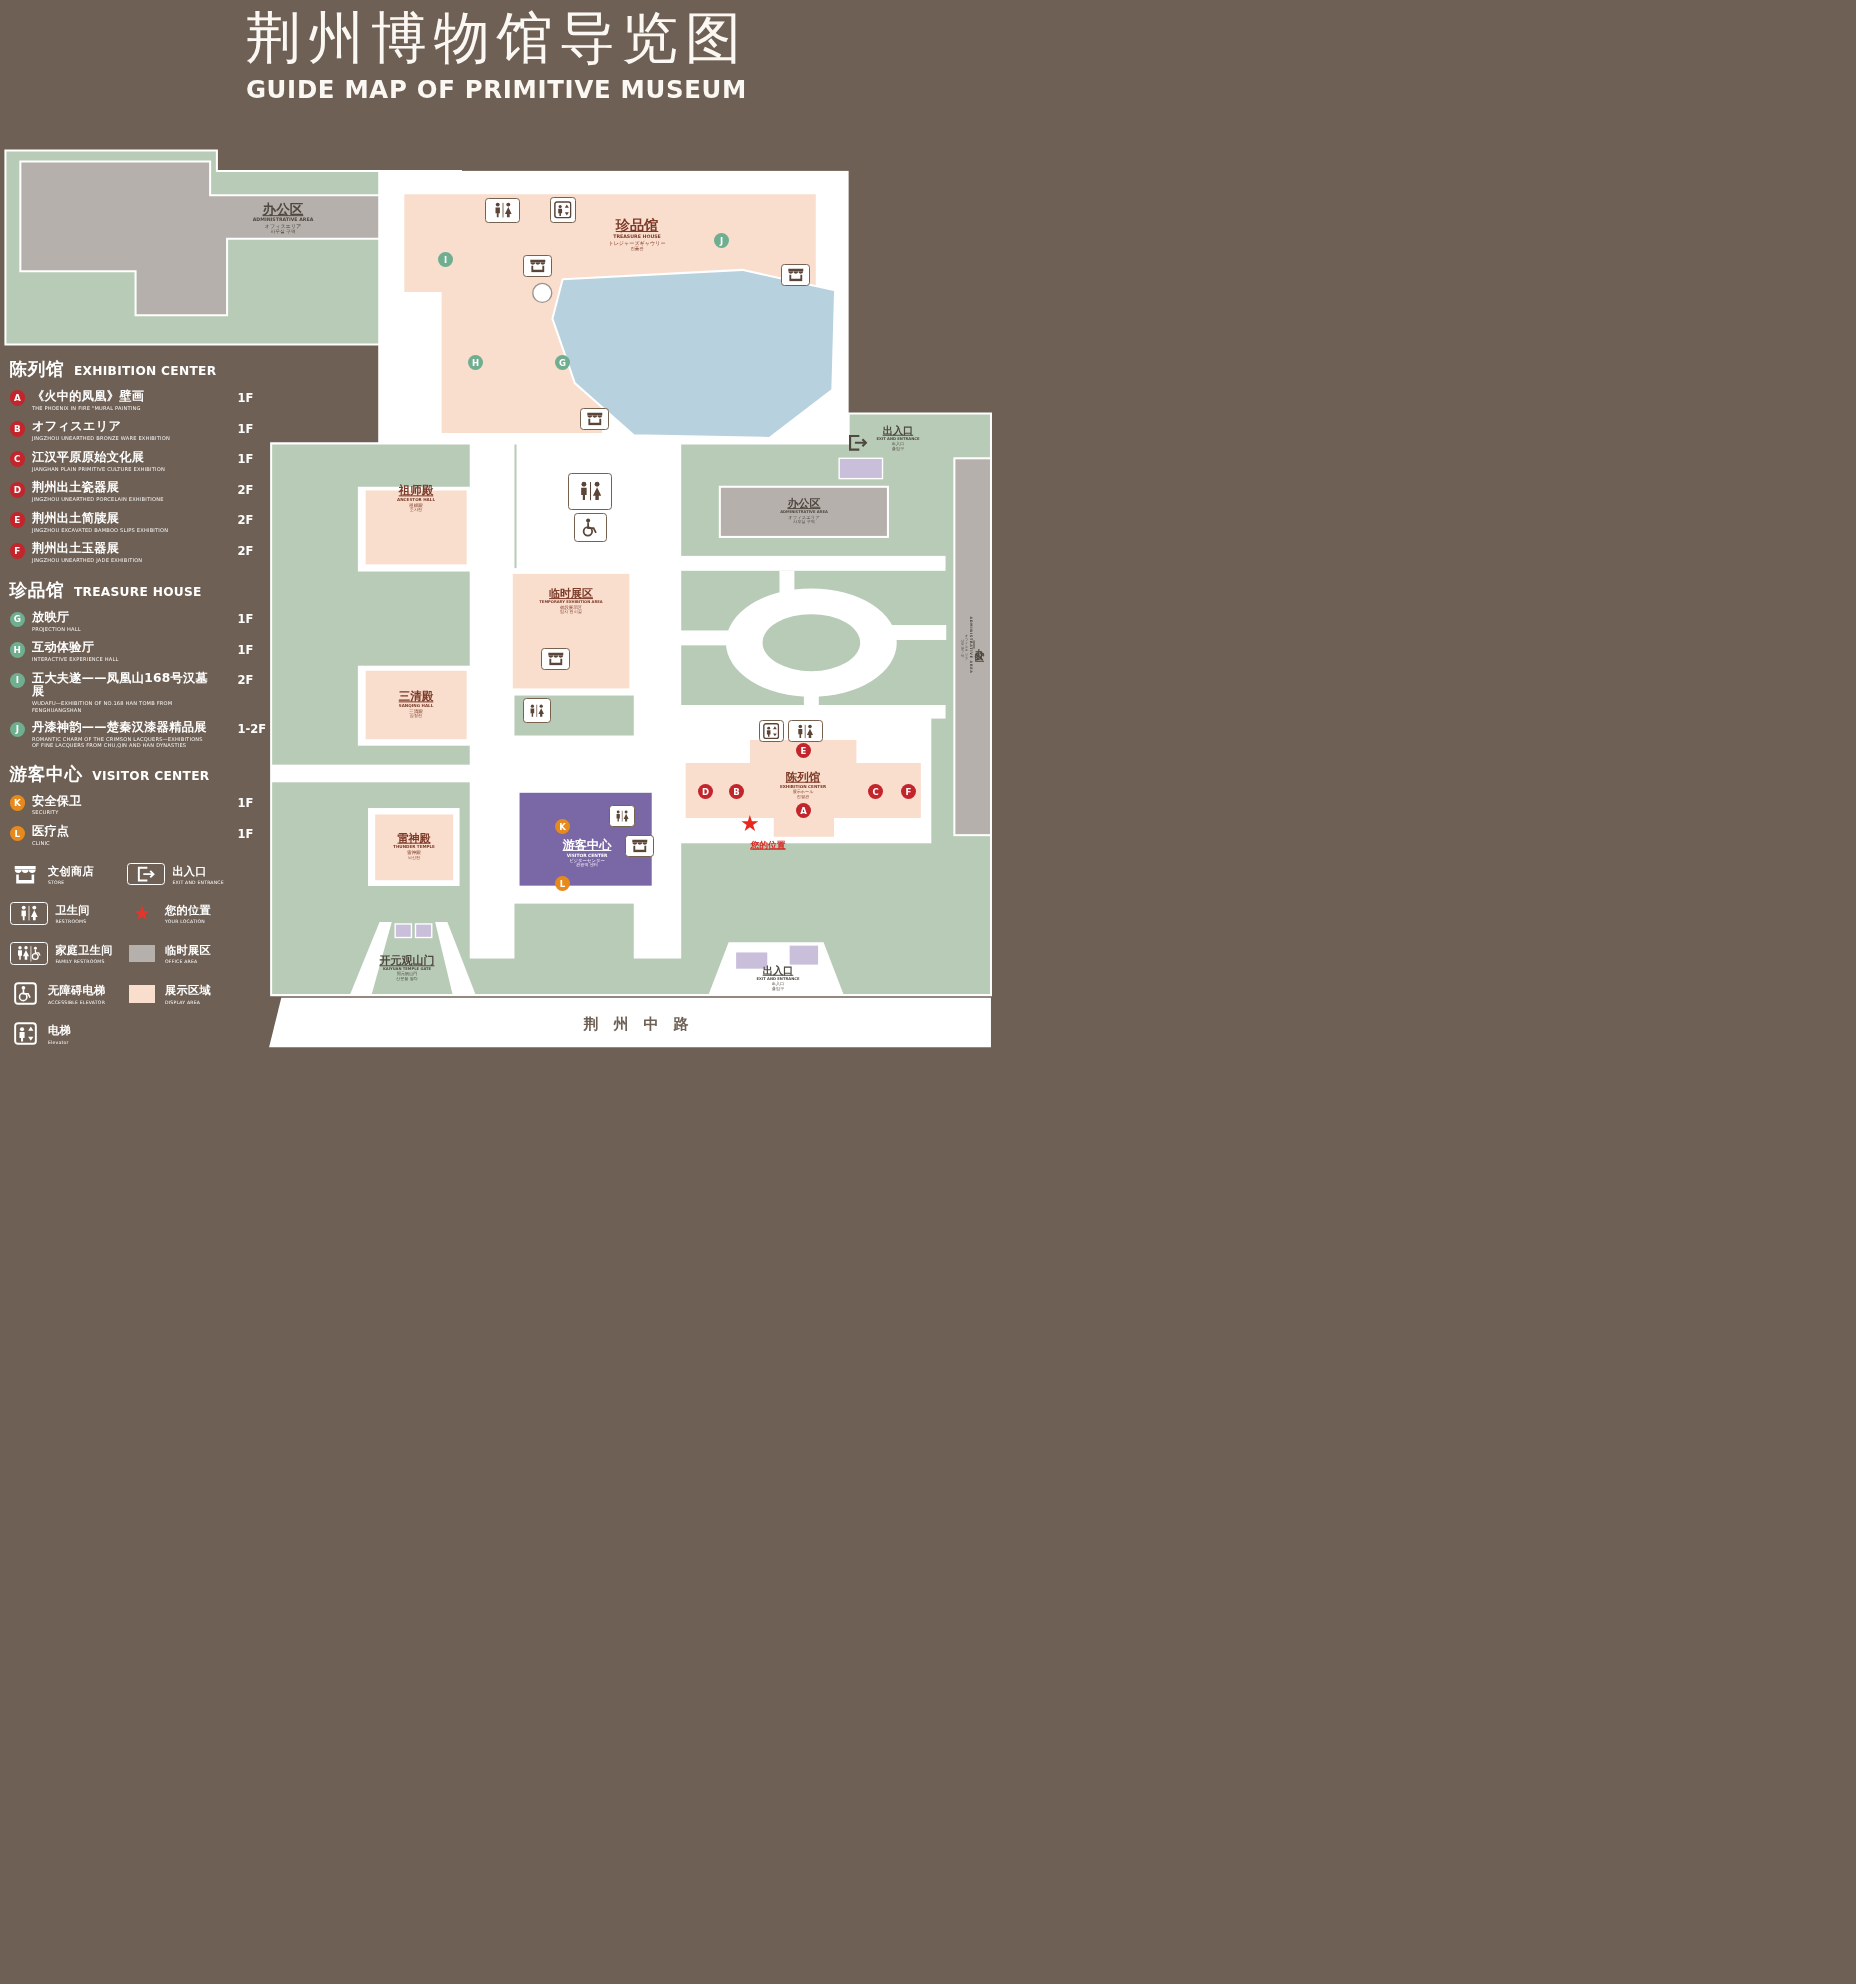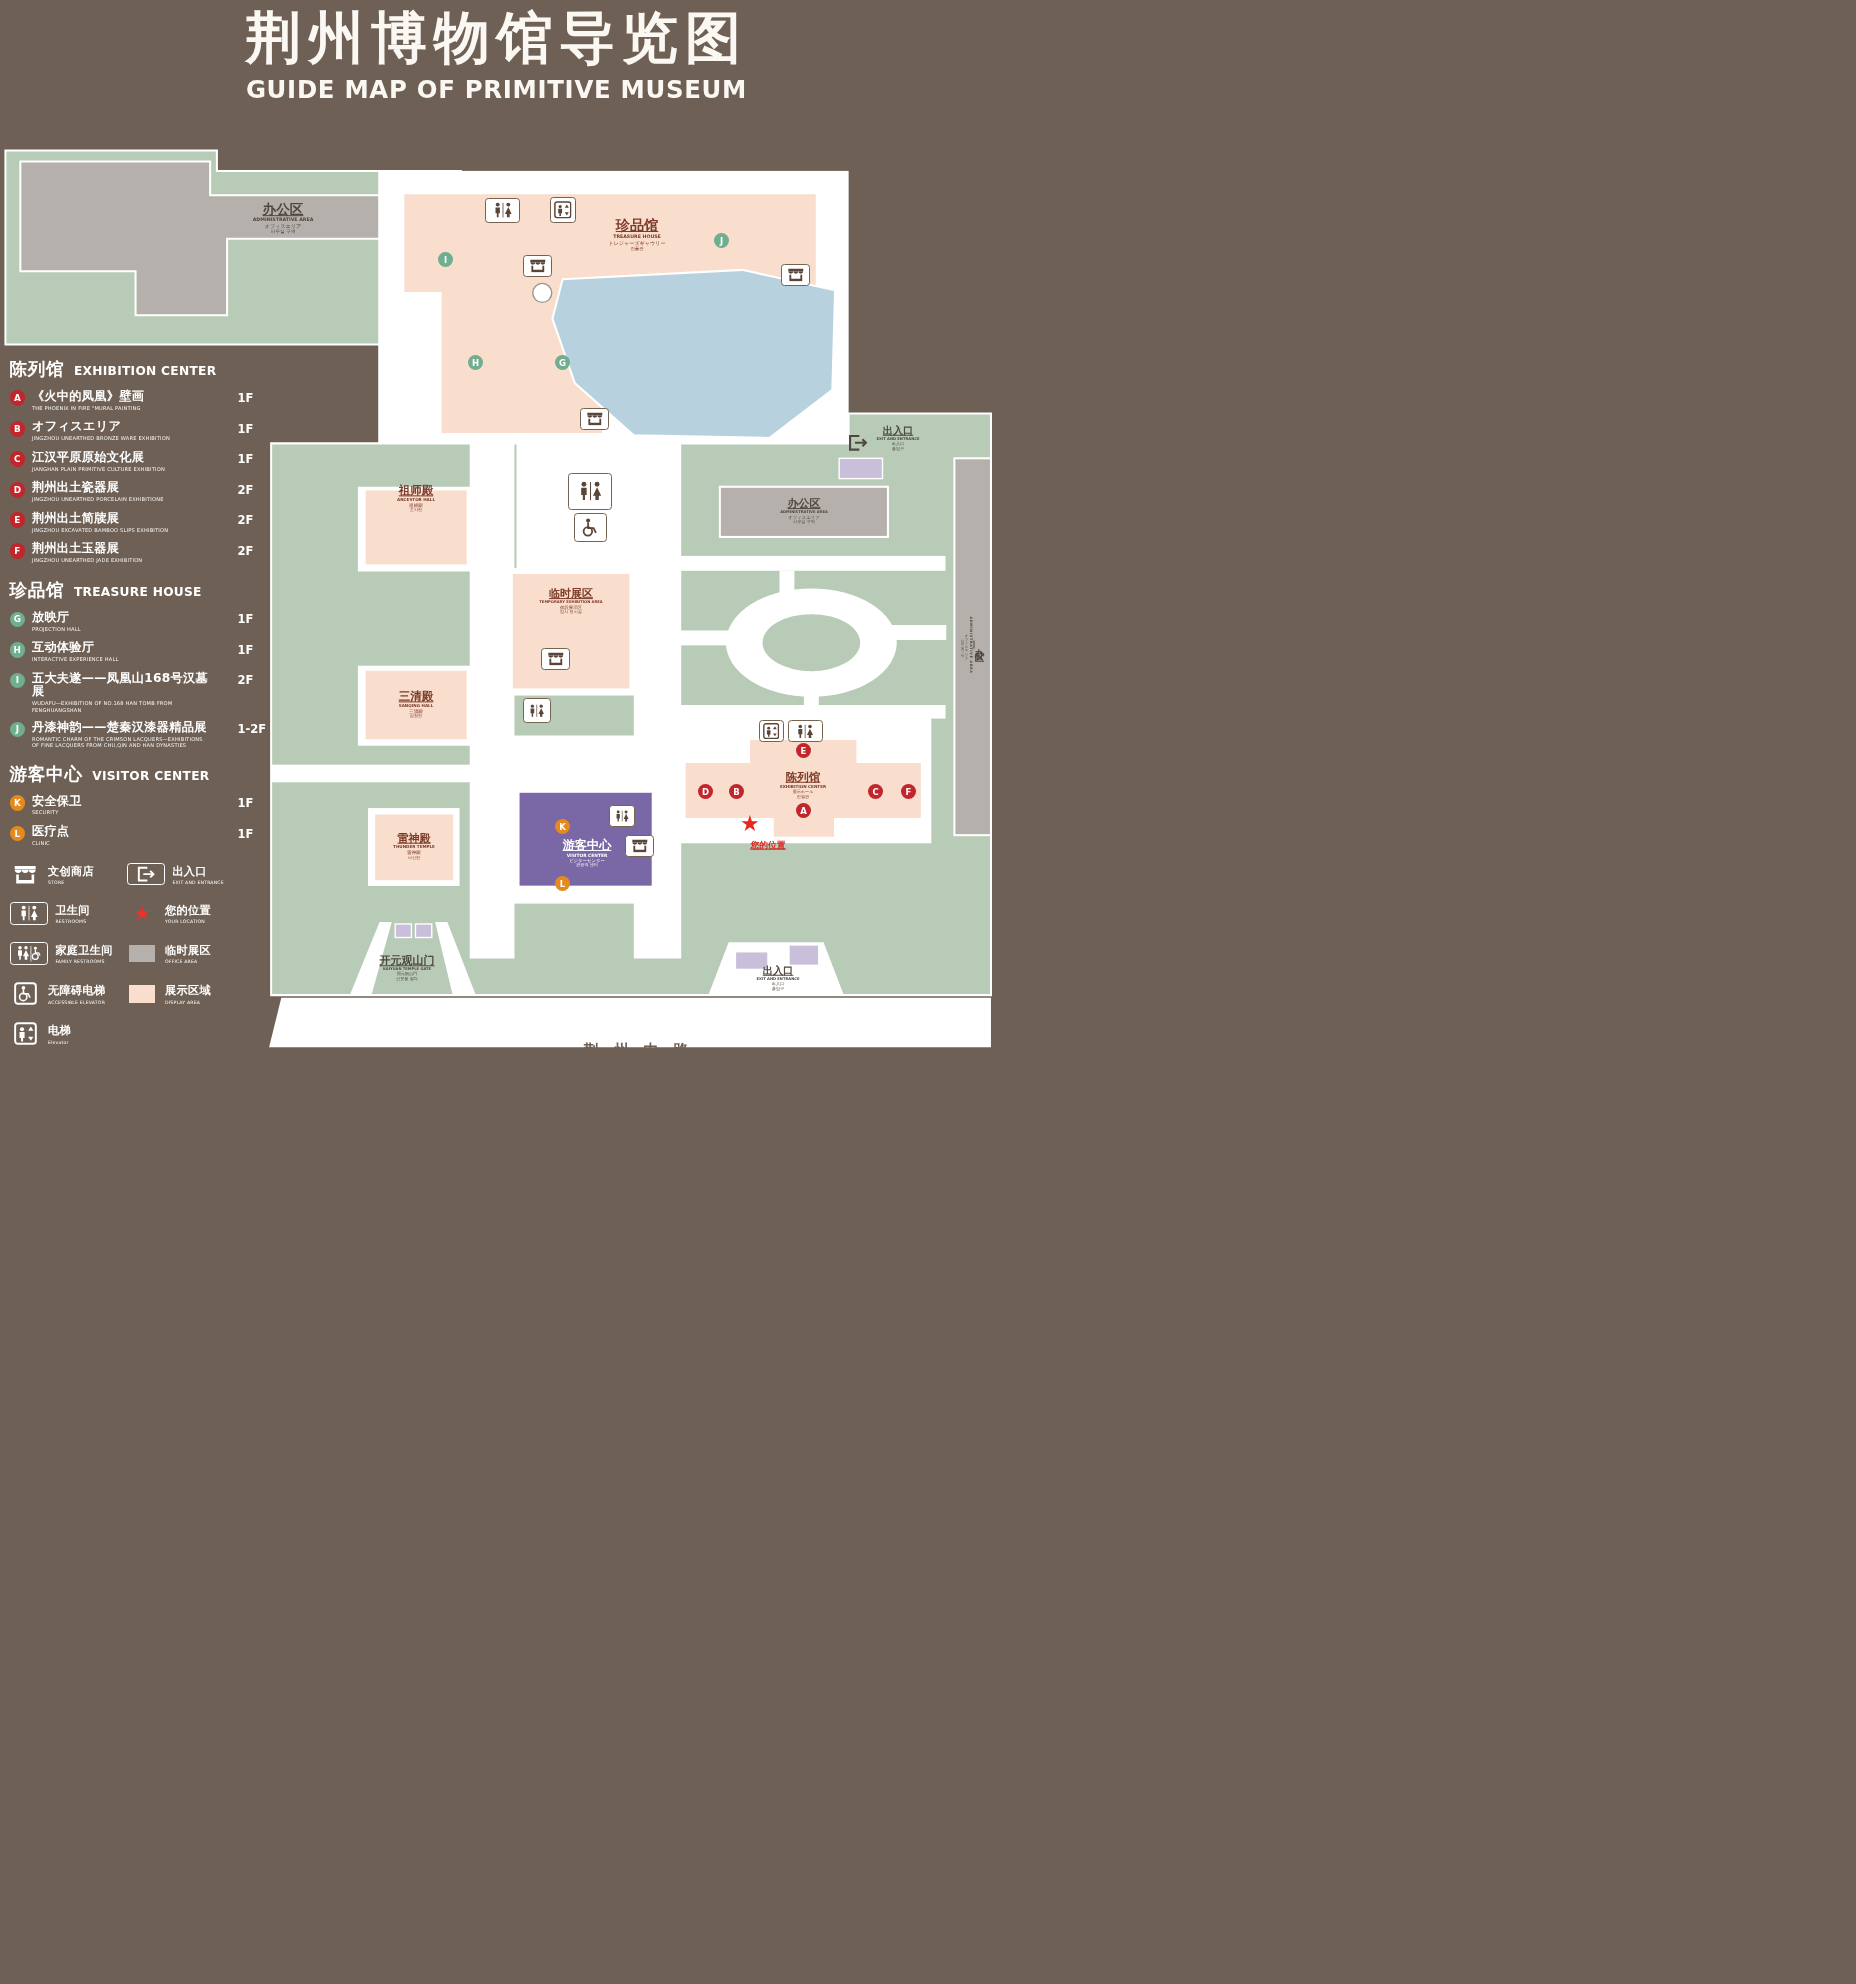--- a/index.html
+++ b/index.html
@@ -1,21 +1,21 @@
 <!DOCTYPE html>
 <html style="font-size:11px"><head>
 <meta charset="utf-8">
 <style>
   html,body{margin:0;padding:0;background:#6e6055;}
   .page{position:relative;width:993px;height:1063px;background:#6e6055;overflow:hidden;
         font-family:"DejaVu Sans","Liberation Sans",sans-serif;color:#fff;}
   svg.map{position:absolute;left:0;top:0;}
 
   
-  .ttl{position:absolute;top:1.4px;left:0;right:0;text-align:center;font-size:56px;font-weight:700;
+  .ttl{position:absolute;top:1.4px;left:0;right:0;text-align:center;font-size:56px;font-weight:400;
        letter-spacing:6.8px;color:#fbf8f3;}
   .sub{position:absolute;top:75px;left:0;right:0;text-align:center;font-size:24.4px;font-weight:700;
        letter-spacing:0.7px;color:#fbf8f3;}
 
   
   .sidebar{position:absolute;left:9.5px;top:357px;width:259px;}
   .sec{display:flex;align-items:baseline;gap:9.5px;margin:0 0 8.8px 0;}
   .sec-zh{font-size:17.6px;font-weight:800;letter-spacing:0.7px;}
   .sec-en{font-size:12.2px;font-weight:700;letter-spacing:0.3px;}
   .li{position:relative;display:flex;align-items:flex-start;margin-bottom:7.5px;padding-right:57px;min-height:23px;}
@@ -46,21 +46,21 @@
   .c-maroon{color:#7c3a28}.c-dark{color:#4f4840}.c-white{color:#fff}.c-red{color:#d6251f}
   .pmk{position:absolute;width:15px;height:15px;border-radius:50%;color:#fff;font-weight:800;font-size:8.5px;
        display:flex;align-items:center;justify-content:center;}
   .plate{position:absolute;background:#fff;border:1.4px solid #77624f;border-radius:3.4px;color:#5a4538;
          display:flex;flex-direction:column;align-items:center;justify-content:center;gap:2px;}
   .noborder{border:none;background:transparent;}
   .vlbl{position:absolute;left:973px;top:645px;transform:translate(-50%,-50%);writing-mode:vertical-rl;
         color:#4f4840;text-align:center;}
   .vlbl span{display:block;}
   .road{position:absolute;left:636px;top:1024px;transform:translate(-50%,-50%);font-size:15px;font-weight:800;
-        letter-spacing:15px;padding-left:15px;color:#6e6055;white-space:nowrap;margin-top:26px;}
+        letter-spacing:15px;padding-left:15px;color:#6e6055;white-space:nowrap;}
   .loc-star{position:absolute;color:#e8271d;font-size:22px;line-height:1;}
 </style>
 </head>
 <body>
 
 <svg width="0" height="0" style="position:absolute">
   <defs>
     <symbol id="sym-store" viewBox="0 0 24 19">
       <path fill="currentColor" d="M1.5 1h21v3h-21z"></path>
       <path fill="currentColor" d="M1.5 4.5a3.5 3.5 0 0 0 7 0z"></path>

